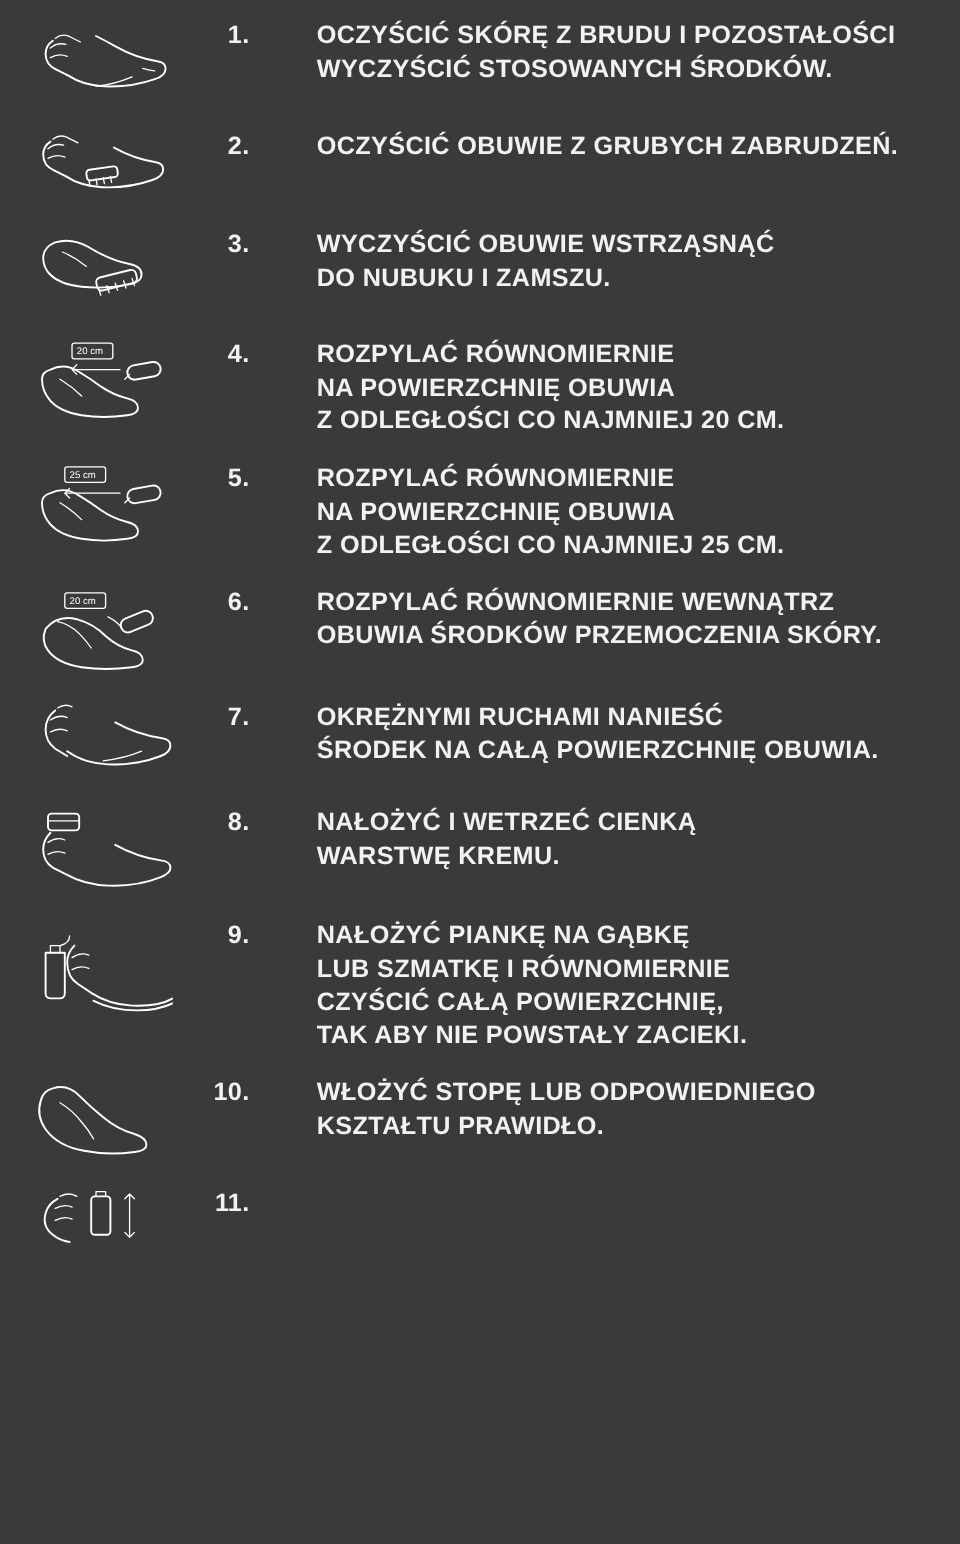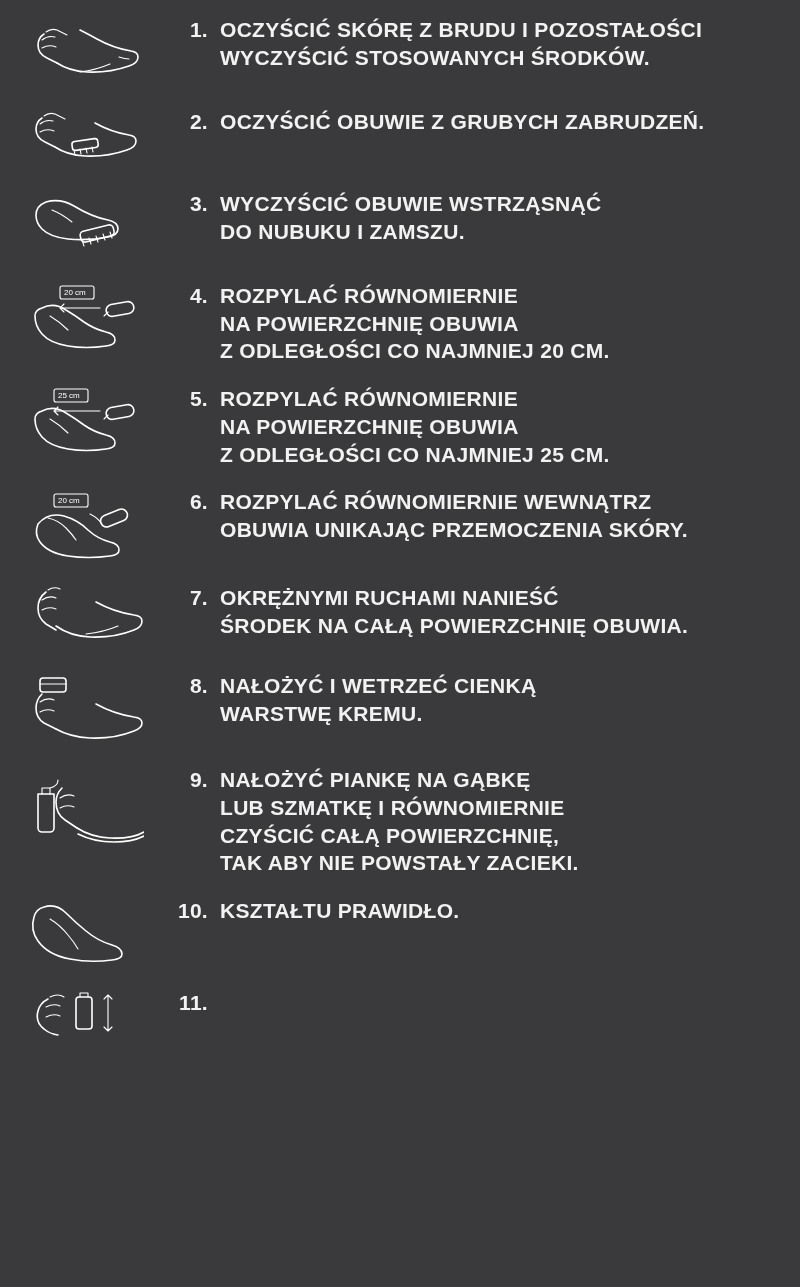--- a/index.html
+++ b/index.html
@@ -51,20 +51,21 @@
     flex: 1;
     font-size: 21px;
     font-weight: bold;
     line-height: 1.32;
     letter-spacing: 0.3px;
     padding-top: 2px;
   }
   .text-line {
     display: block;
     white-space: nowrap;
+    margin-left: 44px;
   }
   svg { display: block; }
   .st { fill: none; stroke: #ffffff; stroke-width: 1.6; stroke-linecap: round; stroke-linejoin: round; }
   .st-thin { fill: none; stroke: #ffffff; stroke-width: 1.1; stroke-linecap: round; stroke-linejoin: round; }
   .dim-label { font-size: 8px; fill: #ffffff; font-family: "Liberation Sans", sans-serif; }
 </style>
 </head>
 <body>
 
 <div class="sheet">
@@ -169,21 +170,21 @@
         <text class="dim-label" x="34" y="15">20 cm</text>
         <path class="st-thin" d="M66 26 q8 4 12 10"></path>
         <path class="st" d="M14 36 q10 -12 26 -8 q14 4 24 14 q10 9 22 12 q9 2 9 8 q0 5 -9 6 q-22 3 -42 0 q-20 -3 -28 -14 q-6 -8 -2 -18 z"></path>
         <path class="st-thin" d="M24 30 q10 2 18 10 q6 6 10 12"></path>
         <rect class="st" x="76" y="24" width="28" height="12" rx="6" transform="rotate(-22 90 30)"></rect>
       </svg>
     </div>
     <div class="num-cell">6.</div>
     <div class="text-cell">
       <span class="text-line">ROZPYLAĆ RÓWNOMIERNIE WEWNĄTRZ</span>
-      <span class="text-line">OBUWIA UNIKAJĄC PRZEMOCZENIA SKÓRY.</span>
+      <span class="text-line">OBUWIA ŚRODKÓW PRZEMOCZENIA SKÓRY.</span>
     </div>
   </div>
 
   <div class="step" style="margin-bottom:18px;">
     <div class="icon-cell">
       <svg width="120" height="68" viewBox="0 0 120 68">
         <path class="st" d="M22 8 q-8 6 -8 16 q0 10 8 16 l10 6"></path>
         <path class="st-thin" d="M24 6 q6 -4 12 -1"></path>
         <path class="st-thin" d="M18 16 q7 -5 14 -2"></path>
         <path class="st-thin" d="M18 26 q7 -4 14 -1"></path>
@@ -240,20 +241,21 @@
 
   <div class="step" style="margin-bottom:18px;">
     <div class="icon-cell">
       <svg width="120" height="72" viewBox="0 0 120 72">
         <path class="st" d="M20 10 q12 -4 22 6 q10 10 20 18 q12 10 26 14 q10 3 10 9 q0 5 -10 6 q-22 3 -42 -1 q-22 -4 -32 -18 q-8 -11 -4 -24 q2 -8 10 -10 z"></path>
         <path class="st-thin" d="M26 22 q10 6 18 16 q6 7 10 14"></path>
       </svg>
     </div>
     <div class="num-cell">10.</div>
     <div class="text-cell">
+      <span class="text-line">WŁOŻYĆ STOPĘ LUB ODPOWIEDNIEGO</span>
       <span class="text-line">KSZTAŁTU PRAWIDŁO.</span>
     </div>
   </div>
 
   <div class="step">
     <div class="icon-cell">
       <svg width="120" height="56" viewBox="0 0 120 56">
         <path class="st" d="M24 10 q-8 4 -10 12 q-3 11 6 18 q6 5 14 6"></path>
         <path class="st-thin" d="M26 8 q8 -4 14 0"></path>
         <path class="st-thin" d="M22 18 q8 -4 14 -1"></path>

